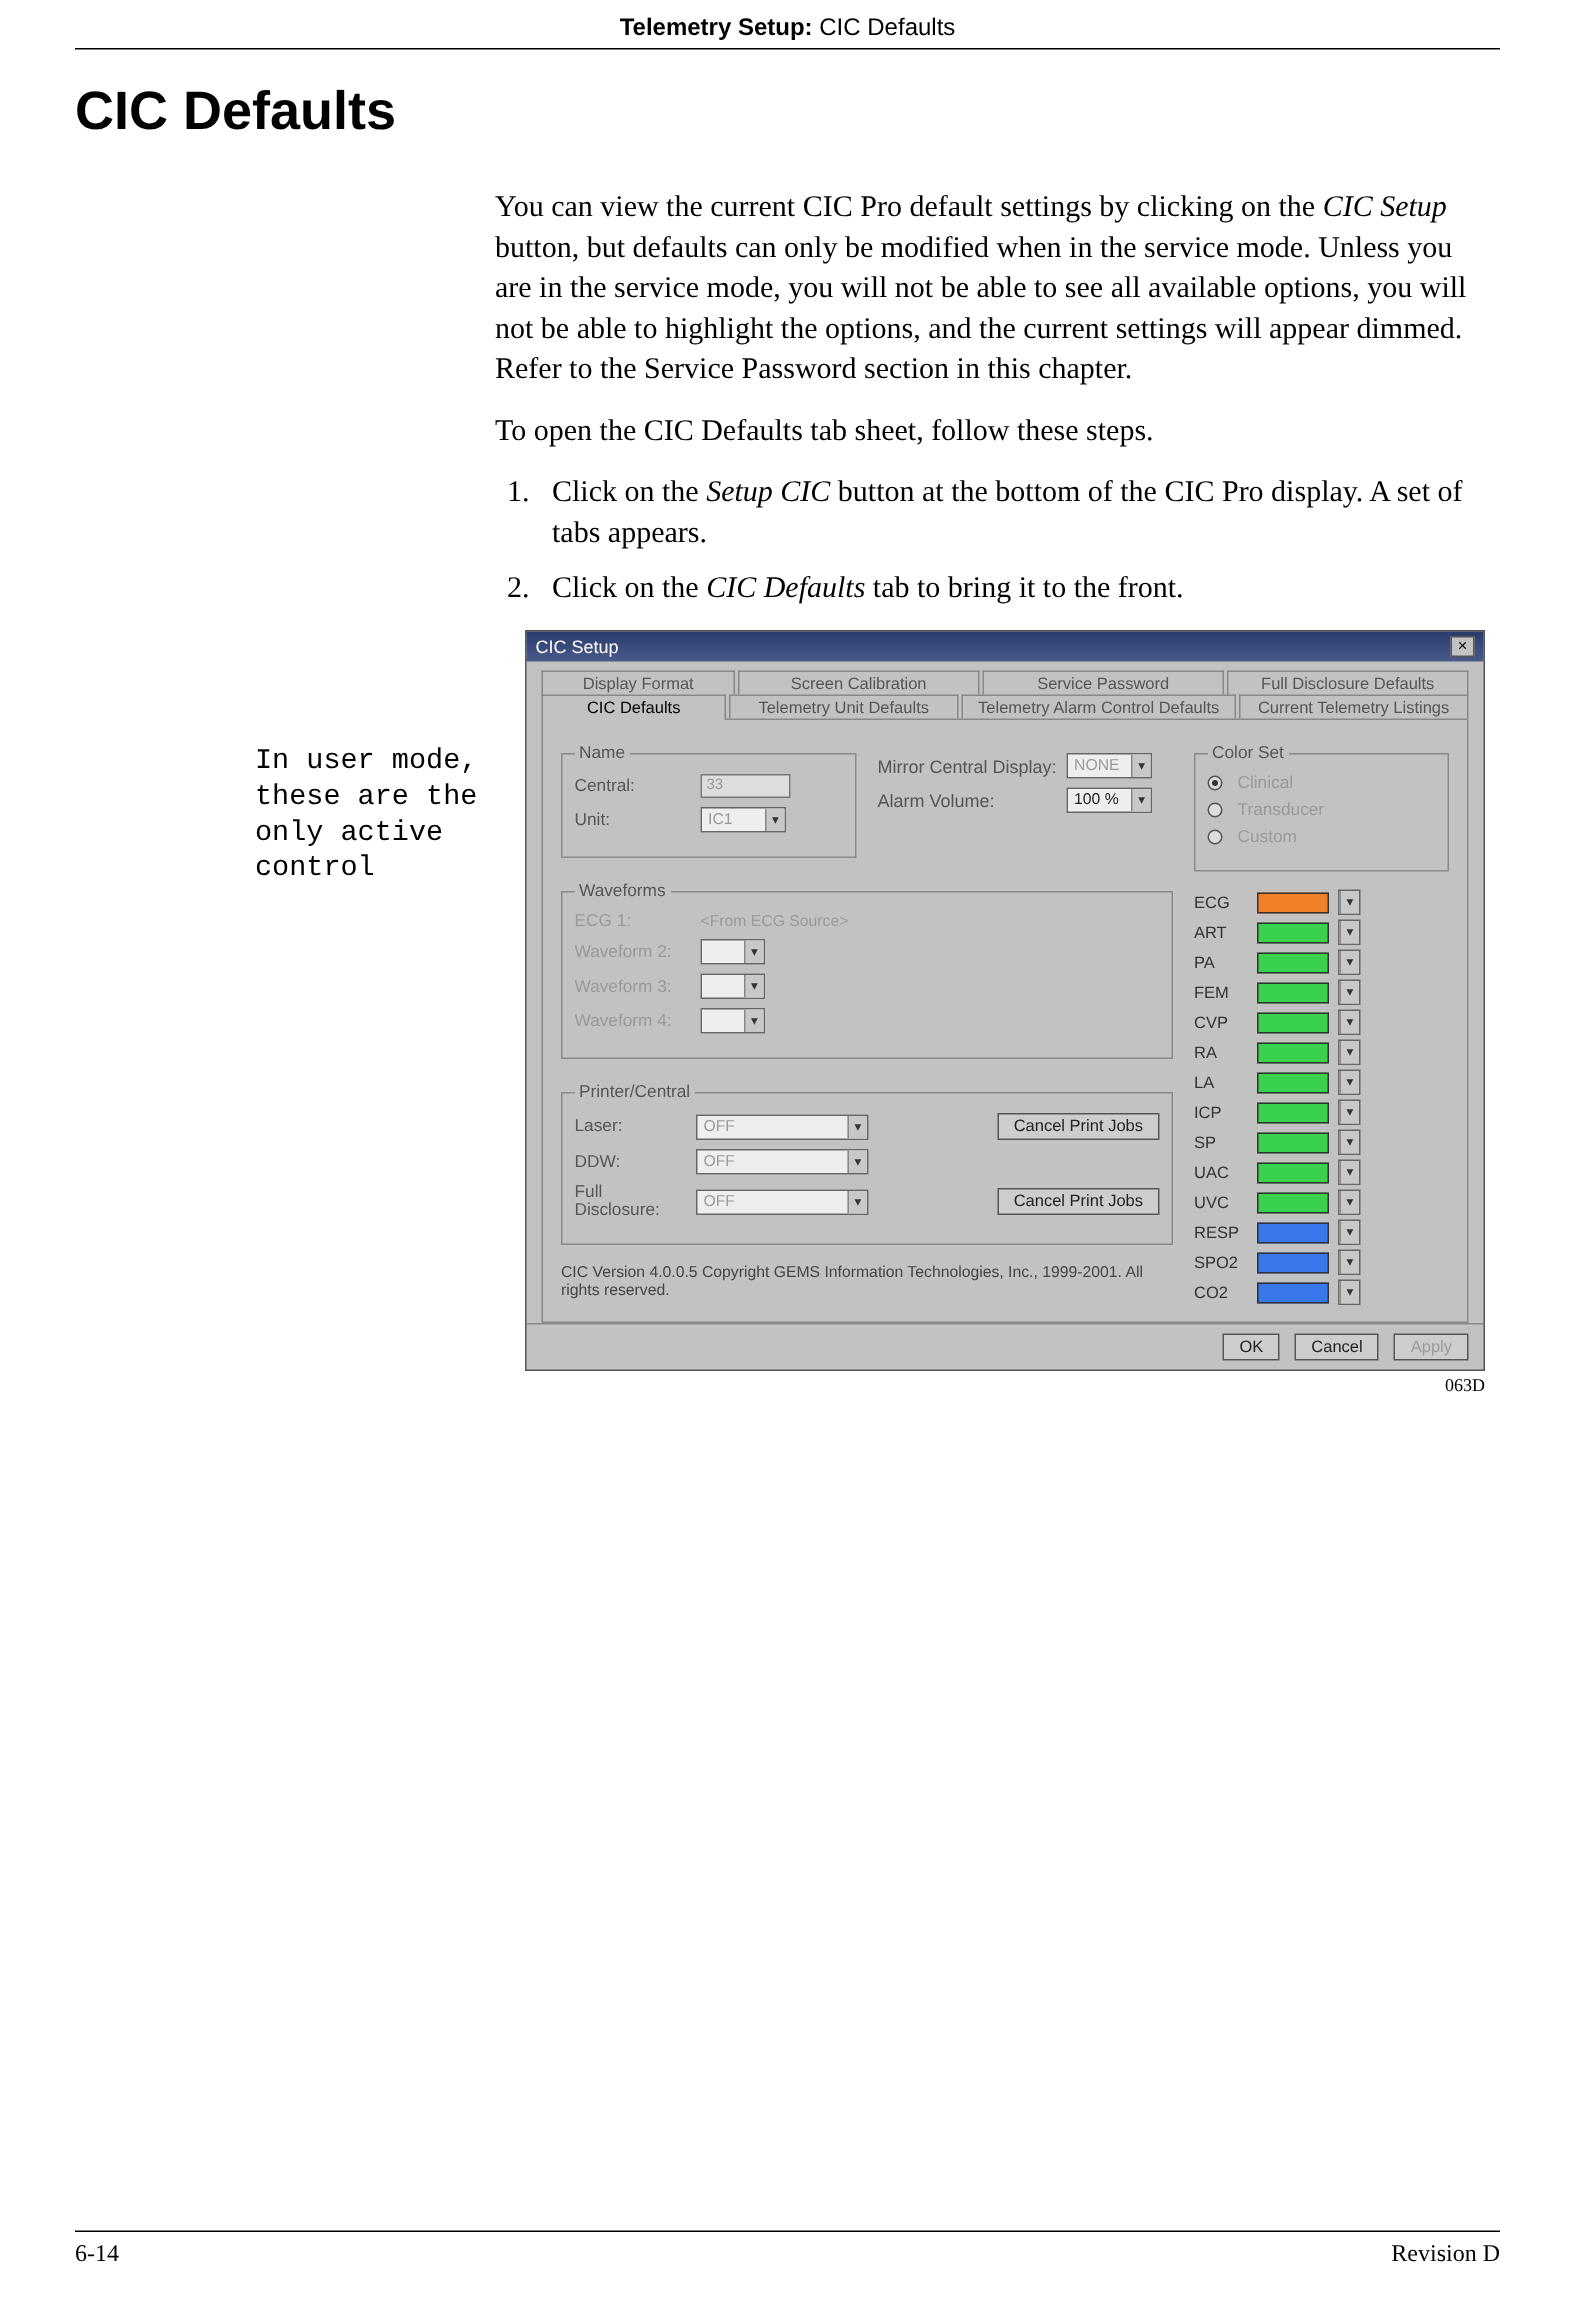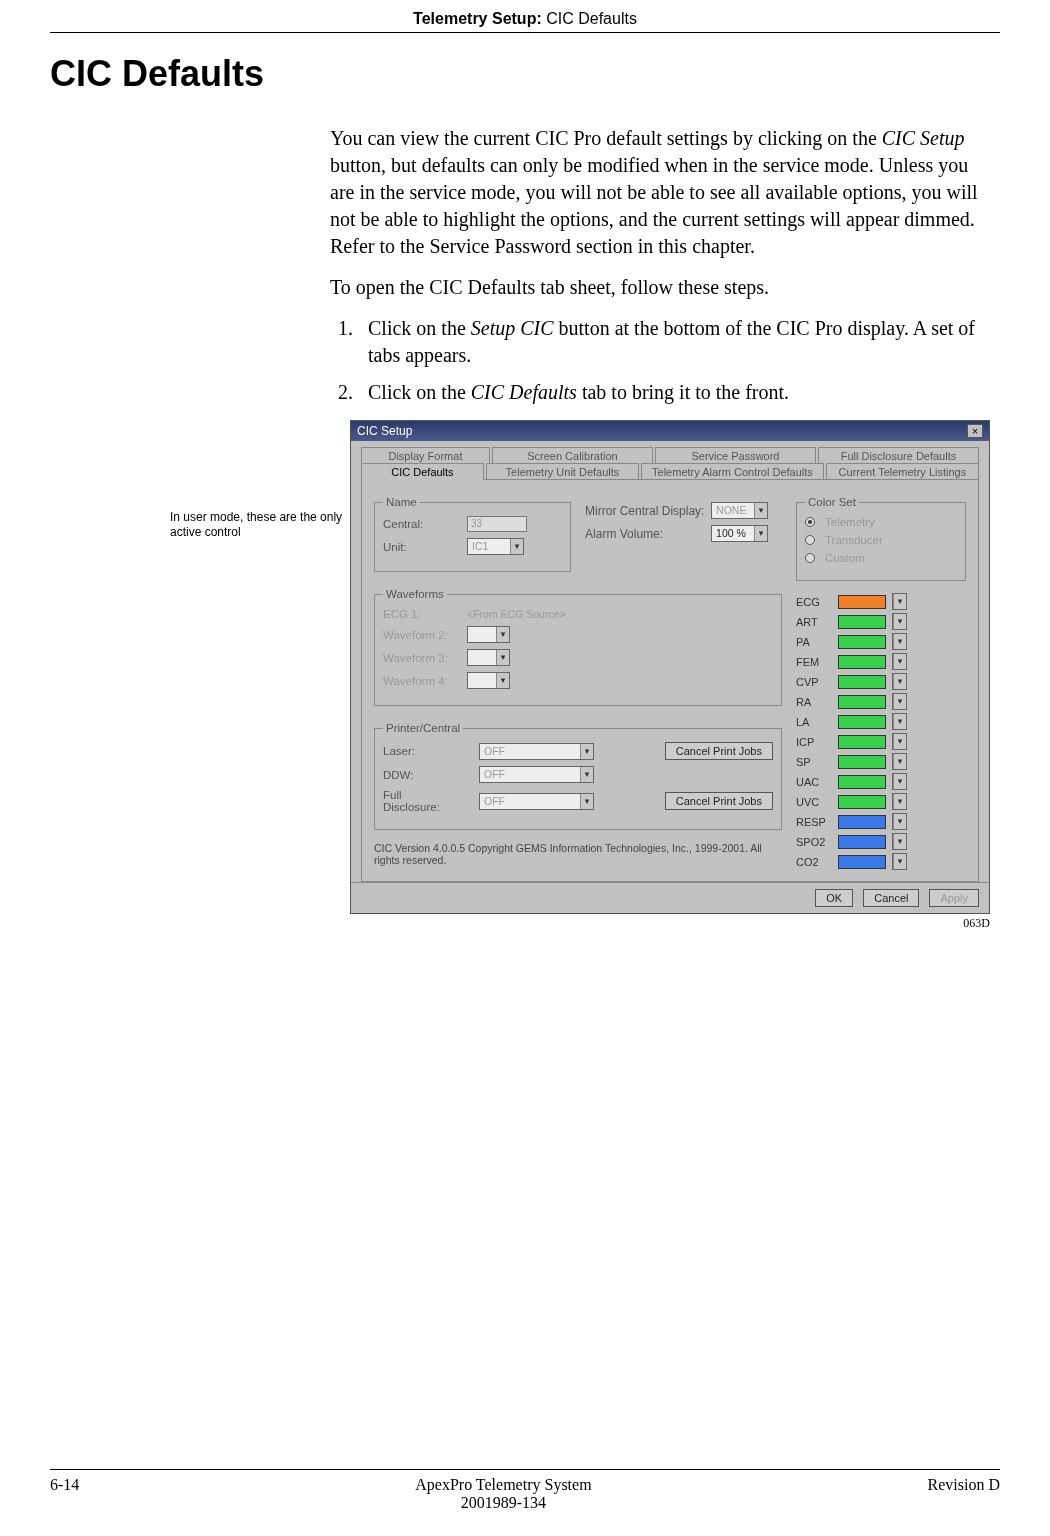--- a/index.html
+++ b/index.html
@@ -42,24 +42,23 @@
 
   .figure-area {
     position: relative;
     margin-top: 14px;
   }
   .callout {
     position: absolute;
     left: 120px;
     top: 76px;
     width: 180px;
-    font-family: Liberation Sans, sans-serif;
-    font-size: 12px;
+    font-family: Liberation Mono, monospace;
+    font-size: 19px;
     line-height: 1.25;
-    margin-top: 14px;
   }
   .callout-lines {
     position: absolute;
     left: 300px;
     top: 110px;
     pointer-events: none;
   }
   .fig-id {
     font-family: Liberation Serif, serif;
     font-size: 12px;
@@ -198,21 +197,21 @@
   .btn {
     border: 1px solid #555;
     background: #cdcdcd;
     padding: 1px 10px;
     font-size: 11px;
     height: 18px;
     line-height: 15px;
     color: #222;
   }
   .btn.dim { color: #9a9a9a; }
-  .printer-grid .row { gap: 18px; }
+  .printer-grid .row { gap: 3px; }
   .swatch-row { display:flex; align-items:center; gap:6px; margin-bottom:3px; }
   .swatch-row .plbl { width: 36px; font-size: 11px; color: #333; }
   .swatch {
     width: 48px;
     height: 14px;
     border: 1px solid #333;
   }
   .ver {
     font-size: 10.5px;
     color: #444;
@@ -398,21 +397,21 @@
               </fieldset>
 
               <div class="ver">CIC Version 4.0.0.5  Copyright GEMS Information Technologies, Inc., 1999-2001. All rights reserved.</div>
             </div>
 
             <div class="col-right">
               <fieldset class="grp">
                 <legend>Color Set</legend>
                 <div class="row dim">
                     <span class="radio checked"></span>
-                    <span>Telemetry</span>
+                    <span>Clinical</span>
                   </div>
                 <div class="row dim">
                     <span class="radio"></span>
                     <span>Transducer</span>
                   </div>
                 <div class="row dim">
                     <span class="radio"></span>
                     <span>Custom</span>
                   </div>
               </fieldset>
@@ -527,18 +526,14 @@
         <span class="btn dim">Apply</span>
       </div>
     </div>
 
     <div class="fig-id">063D</div>
   </div>
 </div>
 
 <div class="footer">
   <span>6-14</span>
-  <span class="center">
-    <span>ApexPro Telemetry System</span><br>
-    <span>2001989-134</span>
-  </span>
   <span>Revision D</span>
 </div>
 
 </body></html>

